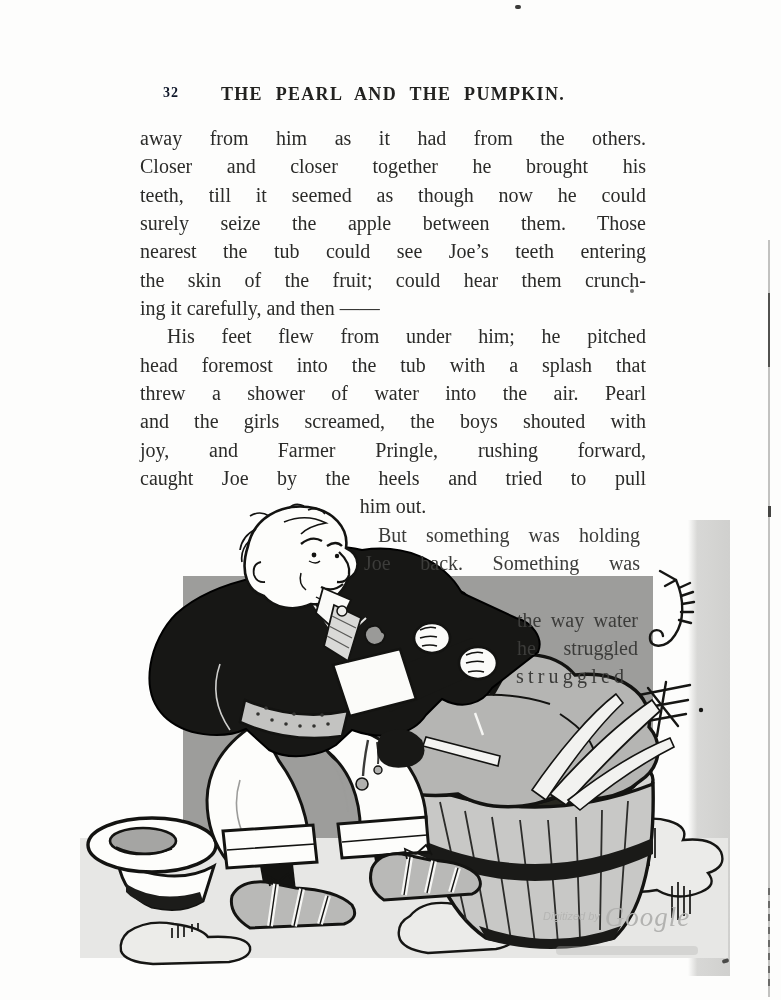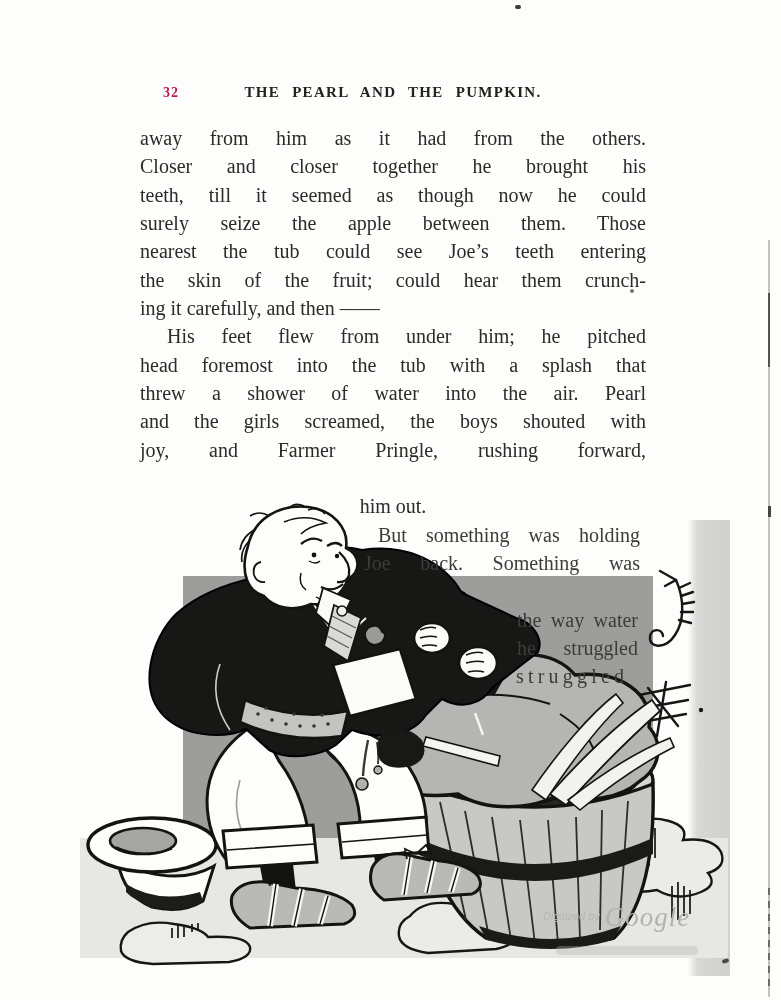--- a/index.html
+++ b/index.html
@@ -4,25 +4,25 @@
 <style>
   html,body{margin:0;padding:0;background:#ffffff;}
   .page{
     position:relative; width:781px; height:1000px; overflow:hidden;
     background:#fdfdfc;
     font-family:"Liberation Serif","DejaVu Serif",serif;
   }
   
   .pagenum{
     position:absolute; left:163px; top:85px;
-    font-size:14px; font-weight:bold; color:#be185d; letter-spacing:1px;
+    font-size:14px; font-weight:bold; color:#0f172a; letter-spacing:1px;
   }
   .header-title{
     position:absolute; left:140px; top:84px; width:506px;
-    text-align:center; font-size:15px; font-weight:bold; color:#222220;
+    text-align:center; font-size:18px; font-weight:bold; color:#222220;
     letter-spacing:1.3px; word-spacing:7px;
   }
   
   .bl{
     position:absolute; left:140px; width:506px; height:24px;
     font-size:20px; color:#2b2b29; line-height:24px;
     text-align:justify; text-align-last:justify; white-space:normal;
     z-index:3;
   }
   .l1{top:126px}.l2{top:154px}.l3{top:183px}.l4{top:211px}.l5{top:239px}
@@ -82,20 +82,21 @@
   <div class="bl l3">teeth, till it seemed as though now he could</div>
   <div class="bl l4">surely seize the apple between them. Those</div>
   <div class="bl l5">nearest the tub could see Joe’s teeth entering</div>
   <div class="bl l6">the skin of the fruit; could hear them crunch-</div>
   <div class="bl l7">ing it carefully, and then ——</div>
   <div class="bl l8">His feet flew from under him; he pitched</div>
   <div class="bl l9">head foremost into the tub with a splash that</div>
   <div class="bl l10">threw a shower of water into the air. Pearl</div>
   <div class="bl l11">and the girls screamed, the boys shouted with</div>
   <div class="bl l12">joy, and Farmer Pringle, rushing forward,</div>
+  <div class="bl l13">caught Joe by the heels and tried to pull</div>
   <div class="bl l14">him out.</div>
   <div class="bl wrap l16">Joe back. Something was</div>
   <div class="bl wrap l15">But something was holding</div>
   <div class="bl wrap l18">the way water</div>
   <div class="bl wrap l19">he struggled</div>
   <div class="bl wrap l20">struggled</div>
 
   <div class="edge-band"></div>
   <div class="scanline"></div>
   <div class="scanline-dark1"></div>

